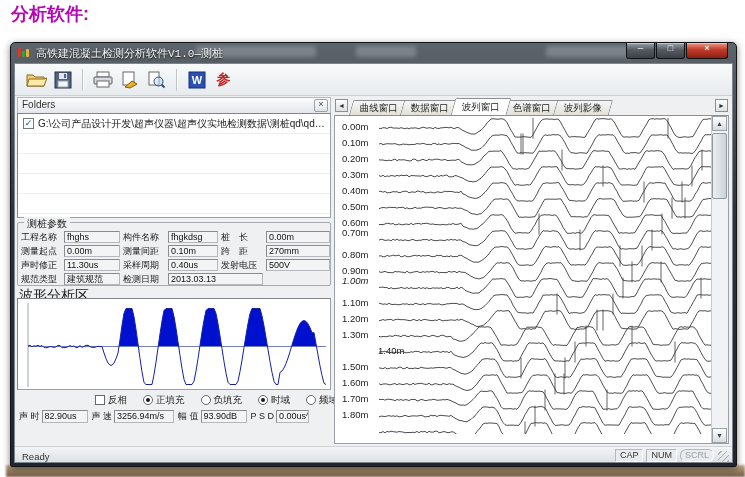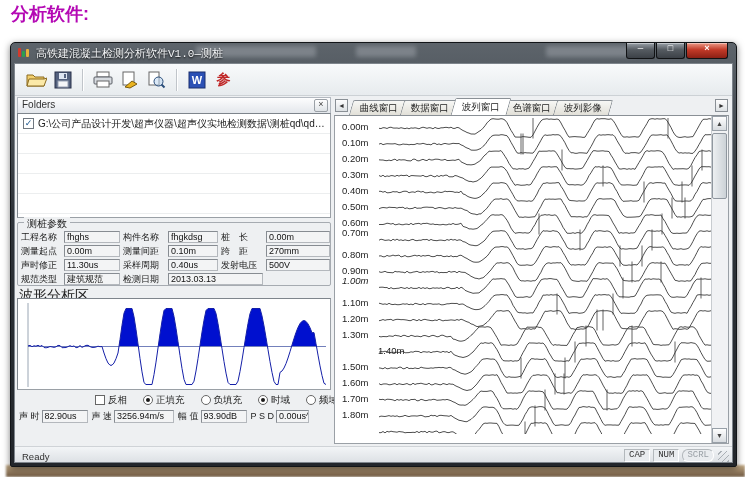--- a/index.html
+++ b/index.html
@@ -384,21 +384,21 @@
             <div class="depth-label" style="top: 261px;">1.60m</div>
             <div class="depth-label" style="top: 277px;">1.70m</div>
             <div class="depth-label" style="top: 293px;">1.80m</div>
           </div>
       </div>
     </div>
 
     <div class="statusbar">
       <span class="sb-ready">Ready</span>
       <span class="sb-spacer"></span>
-      <span id="sbcells" style="display:flex;align-items:center;font-family:Liberation Mono, monospace;">
+      <span id="sbcells" style="display:flex;align-items:center;">
           <span class="sb-cell">CAP</span>
           <span class="sb-cell">NUM</span>
           <span class="sb-cell dim">SCRL</span>
         </span>
       <span class="sb-grip"></span>
     </div>
   </div>
 </div>
 
 </body></html>

